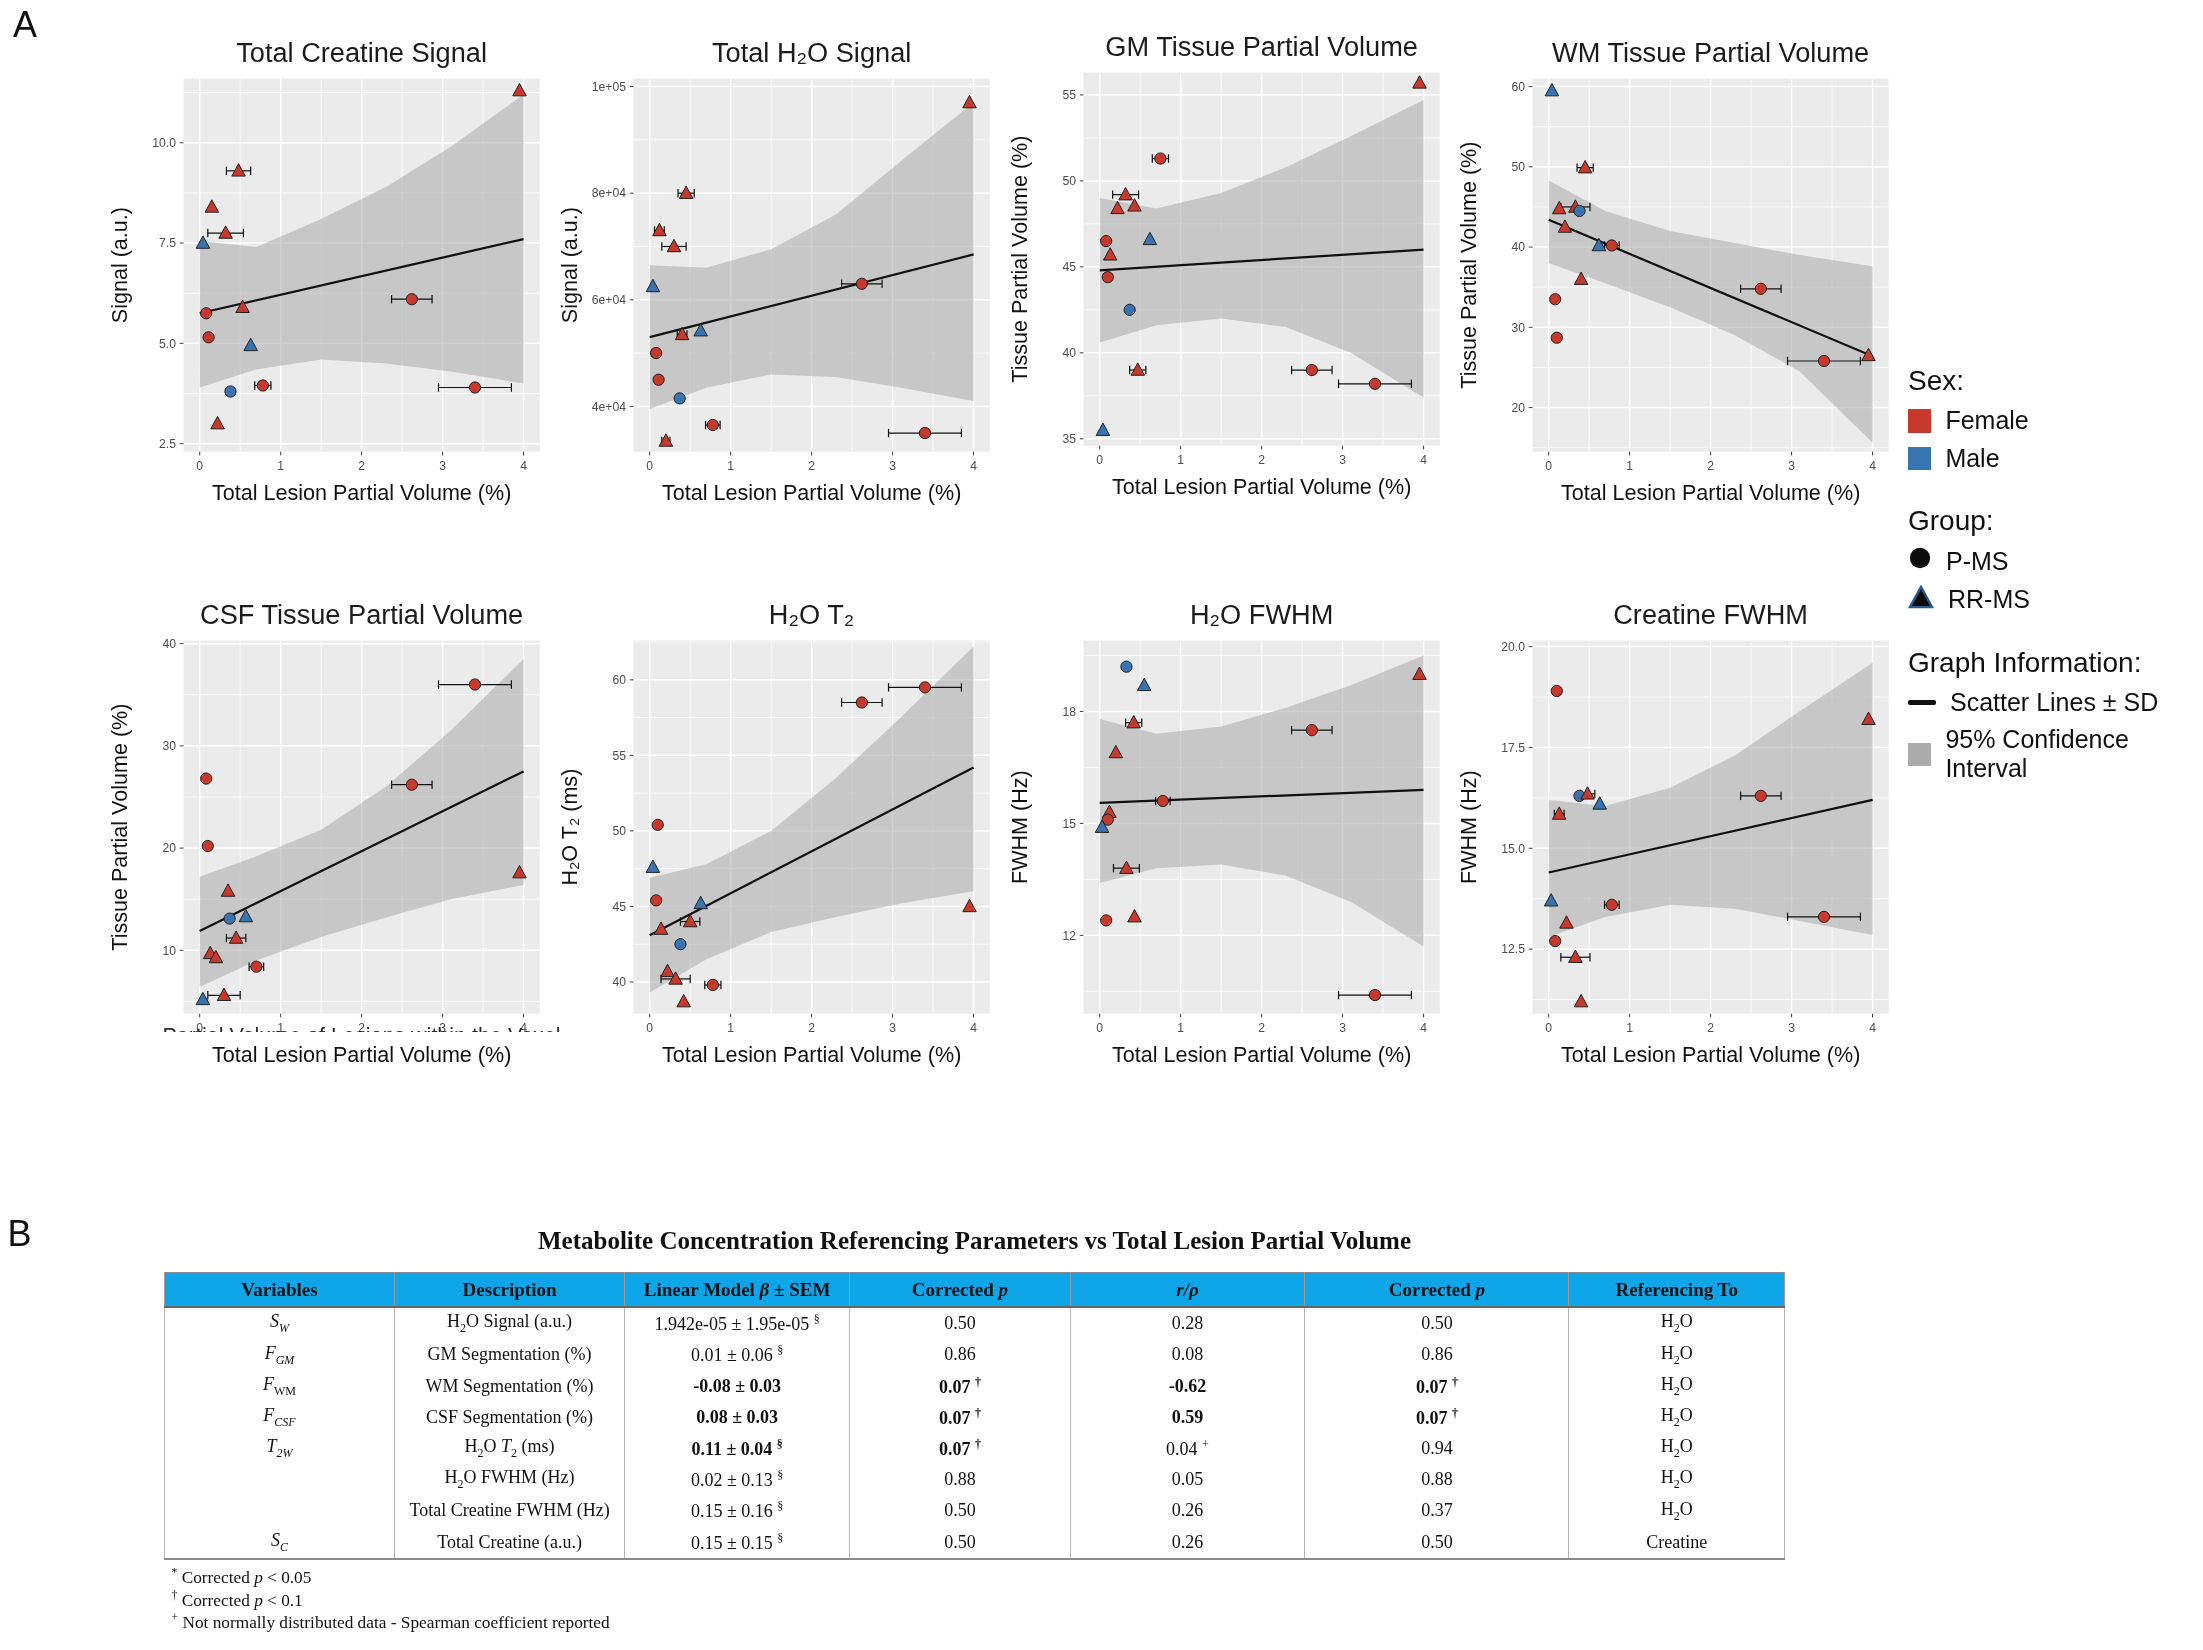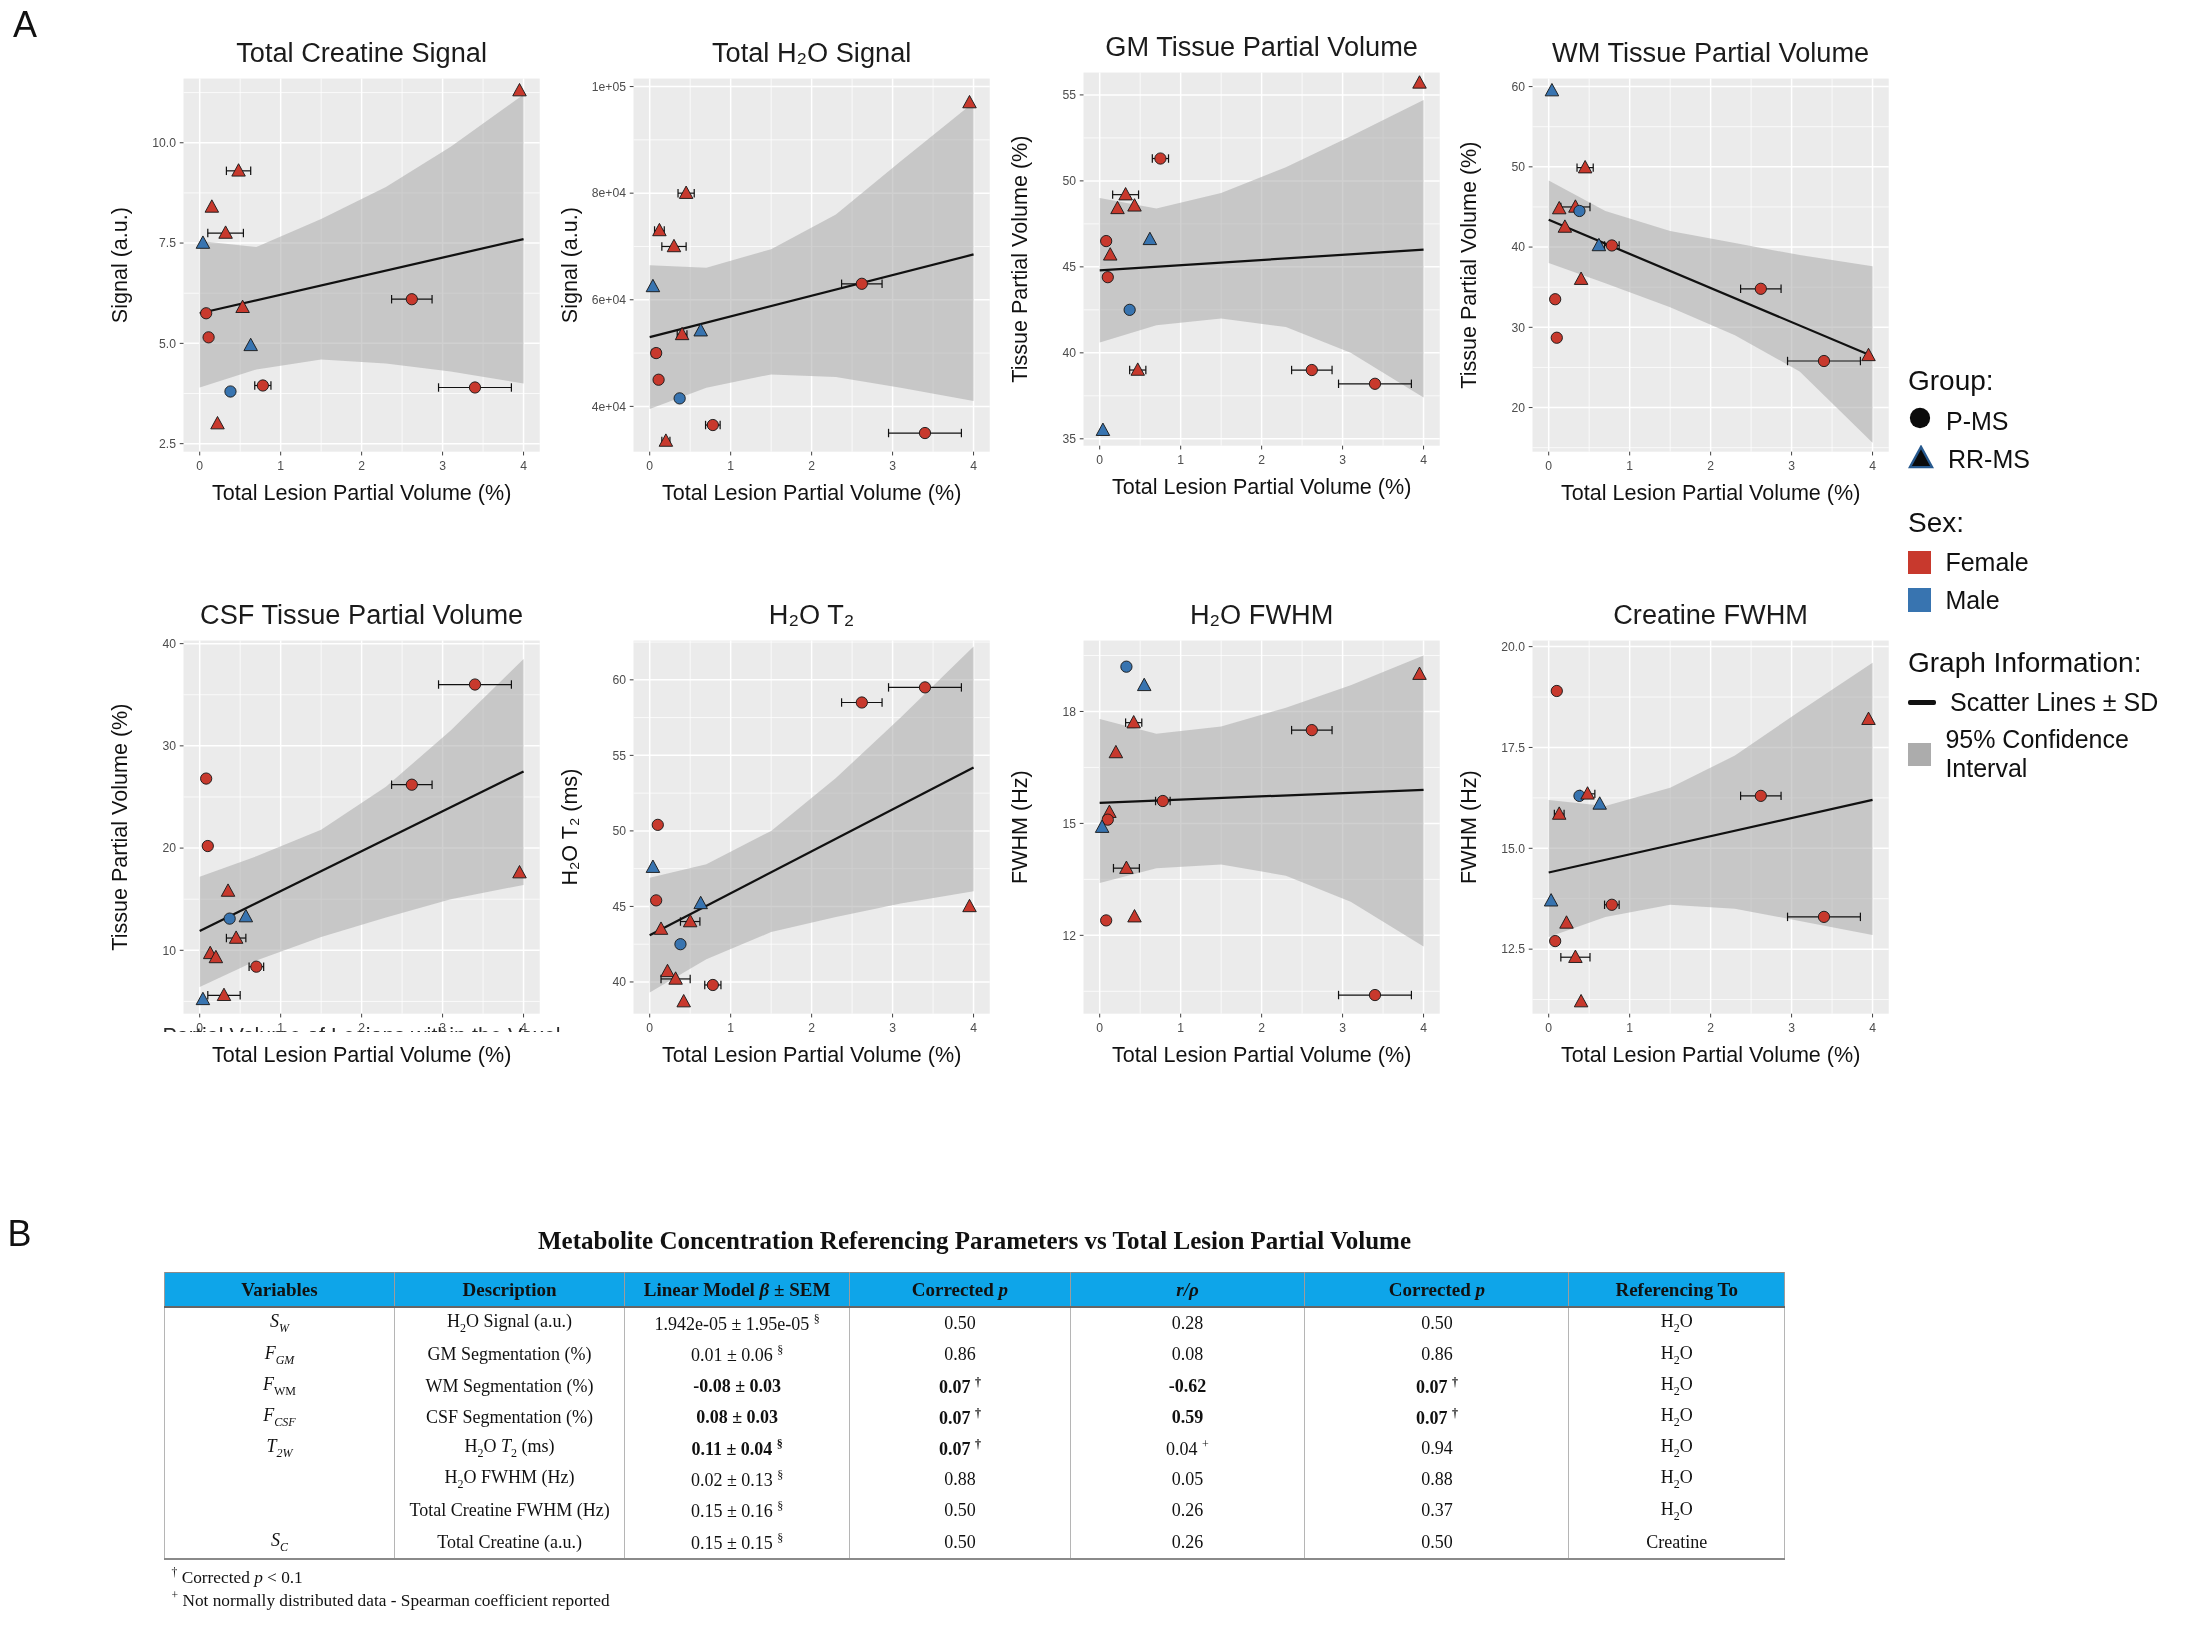--- a/index.html
+++ b/index.html
@@ -655,47 +655,47 @@
       <text x="80" y="66.95405405405398" fill="#4D4D4D" text-anchor="end" font-size="13">20.0</text>
       <text x="278" y="506" fill="#111" text-anchor="middle" font-size="23">Total Lesion Partial Volume (%)</text>
       <text x="28" y="255" fill="#111" text-anchor="middle" font-size="23" transform="rotate(-90 28 255)">FWHM (Hz)</text>
     </svg>
   </div>
 
 <div class="artifact">Partial Volume of Lesions within the Voxel (%)</div>
 
 <div class="legend">
   <div class="sec">
+    <h3>Sex:</h3>
+    <div class="item">
+      <span class="sw sq" style="background:#C8392D;"></span>
+      <span>Female</span>
+    </div>
+    <div class="item">
+      <span class="sw sq" style="background:#3874B0;"></span>
+      <span>Male</span>
+    </div>
+  </div>
+  <div class="sec">
     <h3>Group:</h3>
     <div class="item">
       <span class="sw">
         <svg width="24" height="24" viewBox="0 0 26 26">
             <circle cx="13" cy="13" r="11" fill="#0b0b0b"></circle>
           </svg>
       </span>
       <span>P-MS</span>
     </div>
     <div class="item">
       <span class="sw">
         <svg width="26" height="24" viewBox="0 0 28 26">
             <path d="M14 2 L26 24 L2 24 Z" fill="#0b0b0b" stroke="#27598E" stroke-width="2.5"></path>
           </svg>
       </span>
       <span>RR-MS</span>
-    </div>
-  </div>
-  <div class="sec">
-    <h3>Sex:</h3>
-    <div class="item">
-      <span class="sw sq" style="background:#C8392D;"></span>
-      <span>Female</span>
-    </div>
-    <div class="item">
-      <span class="sw sq" style="background:#3874B0;"></span>
-      <span>Male</span>
     </div>
   </div>
   <div class="sec">
     <h3>Graph Information:</h3>
     <div class="item">
       <span class="sw line-sw"></span>
       <span>Scatter Lines ± SD</span>
     </div>
     <div class="item">
       <span class="sw sq" style="background:#ACACAC;"></span>
@@ -798,17 +798,18 @@
           <td><span>Total Creatine (a.u.)</span></td>
           <td><span>0.15 ± 0.15 </span><sup>§</sup></td>
           <td><span>0.50</span></td>
           <td><span>0.26</span></td>
           <td><span>0.50</span></td>
           <td><span>Creatine</span></td>
         </tr>
       </tbody>
   </table>
   <div class="footnotes" id="tbl-footnotes">
+      <div><sup>*</sup><span> Corrected </span><span style="font-style: italic;">p</span><span> &lt; 0.05</span></div>
       <div><sup>†</sup><span> Corrected </span><span style="font-style: italic;">p</span><span> &lt; 0.1</span></div>
       <div><sup>+</sup><span> Not normally distributed data - Spearman coefficient reported</span></div>
     </div>
 </div>
 
 
 </body></html>

